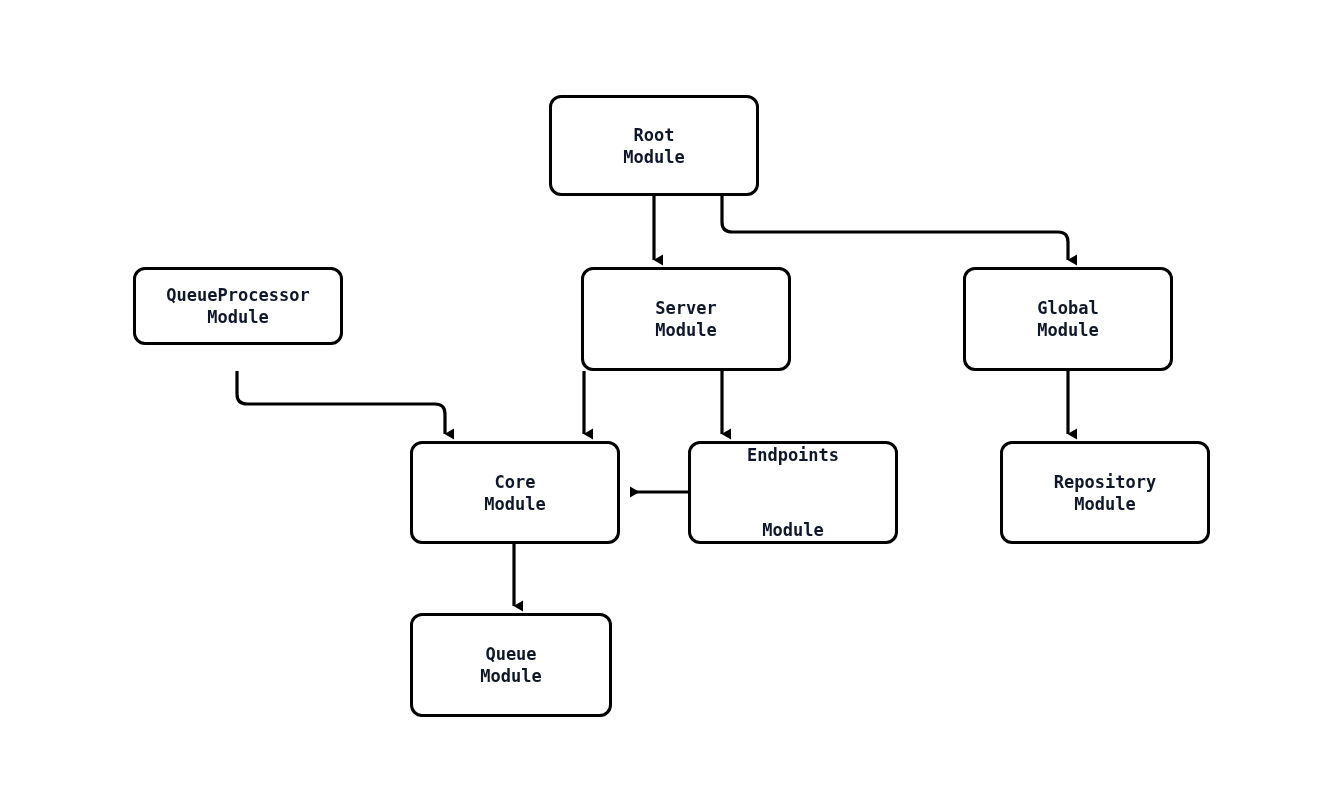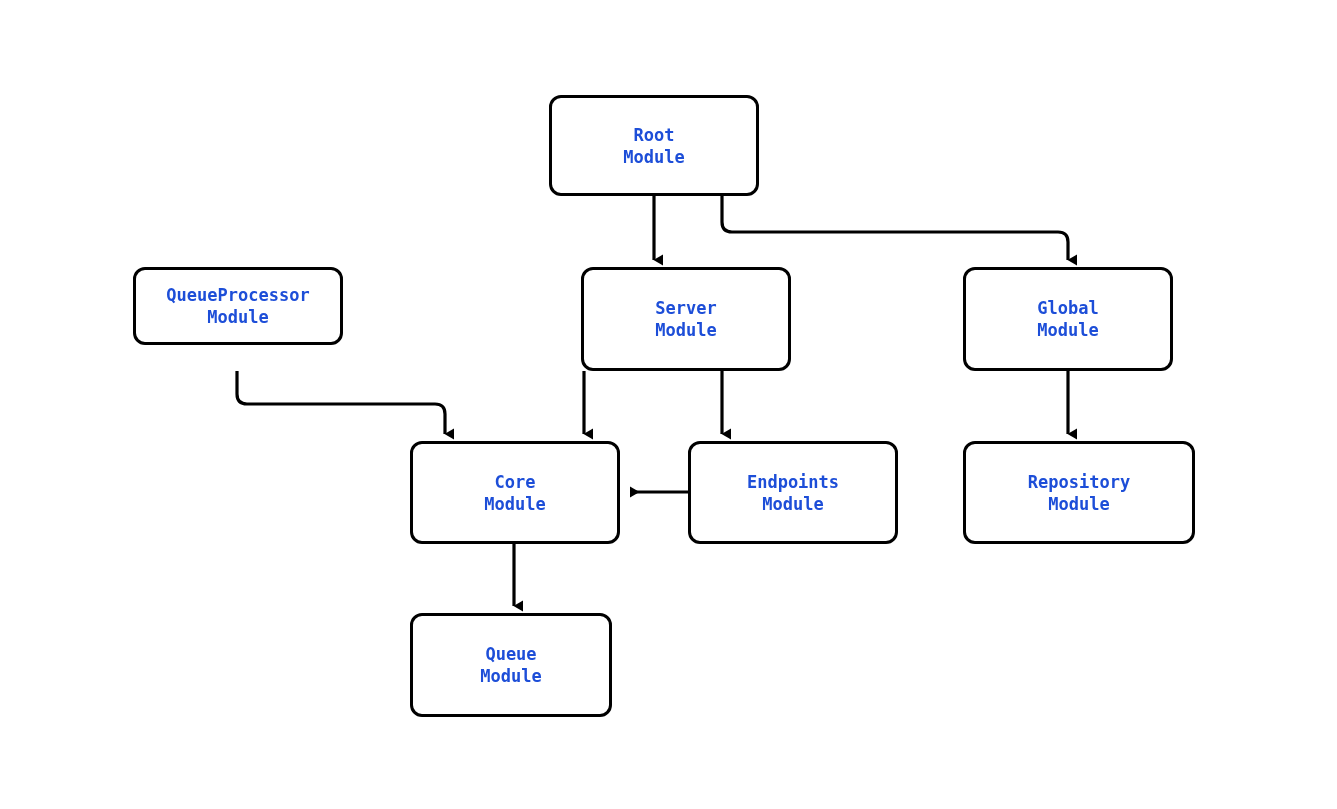--- a/index.html
+++ b/index.html
@@ -33,21 +33,21 @@
     flex-direction: column;
     align-items: center;
     justify-content: center;
     z-index: 2;
   }
   .node-label {
     font-family: "DejaVu Sans Mono", "Liberation Mono", monospace;
     font-size: 17px;
     font-weight: bold;
     line-height: 22px;
-    color: #1d4ed8;
+    color: #0f172a;
     text-align: center;
     white-space: pre;
     letter-spacing: 0px;
   }
 </style>
 </head>
 <body>
 
 <div id="canvas">
 
@@ -86,25 +86,25 @@
         <div class="node-label">Module</div>
       </div>
       <div class="node" style="left: 963px; top: 267px; width: 210px; height: 104px; background: rgb(255, 255, 255); border-color: rgb(0, 0, 0);">
         <div class="node-label">Global</div>
         <div class="node-label">Module</div>
       </div>
       <div class="node" style="left: 410px; top: 441px; width: 210px; height: 103px; background: rgb(255, 255, 255); border-color: rgb(0, 0, 0);">
         <div class="node-label">Core</div>
         <div class="node-label">Module</div>
       </div>
-      <div class="node" style="left: 688px; top: 441px; width: 210px; height: 103px; background: rgb(255, 255, 255); border-color: rgb(0, 0, 0);">
+      <div class="node" style="left: 688px; top: 441px; width: 210px; height: 103px; background: rgb(255, 255, 255); border-color: rgb(0, 0, 0); justify-content: space-between;">
         <div class="node-label">Endpoints</div>
         <div class="node-label">Module</div>
       </div>
-      <div class="node" style="left: 963px; top: 441px; width: 232px; height: 103px; background: rgb(255, 255, 255); border-color: rgb(0, 0, 0);">
+      <div class="node" style="left: 1000px; top: 441px; width: 210px; height: 103px; background: rgb(255, 255, 255); border-color: rgb(0, 0, 0);">
         <div class="node-label">Repository</div>
         <div class="node-label">Module</div>
       </div>
       <div class="node" style="left: 410px; top: 613px; width: 202px; height: 104px; background: rgb(255, 255, 255); border-color: rgb(0, 0, 0);">
         <div class="node-label">Queue</div>
         <div class="node-label">Module</div>
       </div>
     </div>
 
 </div>

